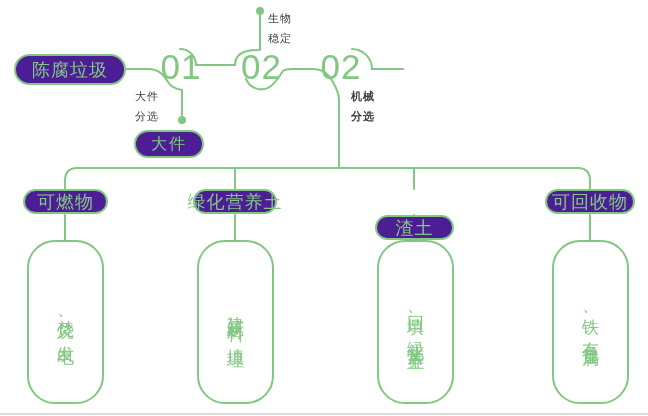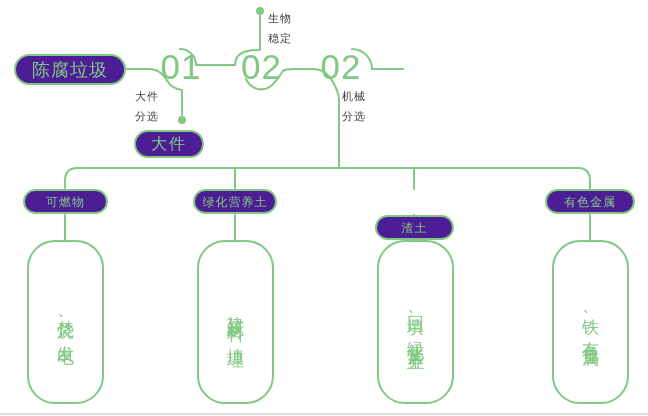--- a/index.html
+++ b/index.html
@@ -19,40 +19,40 @@
   .wires path{stroke:var(--green);stroke-width:2;fill:none;stroke-linecap:round;}
   .wires circle{fill:var(--green);}
   .pill{
     position:absolute;border:2px solid var(--green);border-radius:99px;
     background:#4c1d95;color:var(--green);
     display:flex;align-items:center;justify-content:center;
     white-space:nowrap;line-height:1;
   }
   .pill.source{left:14px;top:54px;width:112px;height:31px;font-size:18px;letter-spacing:1px;}
   .pill.bulky{left:134px;top:130px;width:70px;height:28px;font-size:16px;letter-spacing:2px;}
-  .pill.cat{top:189px;height:25px;font-size:12px;letter-spacing:1px;}
+  .pill.cat{top:189px;height:25px;font-size:18px;letter-spacing:1px;}
   .pill.cat1{left:23px;width:85px;}
   .pill.cat2{left:193px;width:84px;}
   .pill.cat3{left:375px;width:79px;margin-top:26px;}
   .pill.cat4{left:545px;width:90px;}
   .stepnum{
     position:absolute;top:52px;width:52px;height:30px;line-height:30px;
     text-align:center;color:var(--green);font-size:35px;font-weight:300;
     letter-spacing:1px;
   }
   .stepnum.n1{left:155px;}
   .stepnum.n2{left:230px;text-align:right;}
   .stepnum.n3{left:315px;}
   .plabel{
     position:absolute;color:var(--dark);font-size:11px;line-height:20px;
     white-space:pre-line;letter-spacing:1px;
   }
   .plabel.l1{left:135px;top:86px;}
   .plabel.l2{left:268px;top:8px;}
-  .plabel.l3{left:342px;top:86px;}
+  .plabel.l3{left:351px;top:86px;font-weight:bold;}
   .vbox{
     position:absolute;top:240px;width:77px;height:164px;
     border:2px solid var(--green);border-radius:28px;background:#fff;
     display:flex;align-items:center;justify-content:center;
   }
   .vbox span{
     writing-mode:vertical-rl;color:var(--green);font-size:17px;
     letter-spacing:3px;line-height:1;
   }
   .vbox.b1{left:27px;}
@@ -116,21 +116,21 @@
   <div class="pill cat cat1">
     <span>可燃物</span>
   </div>
   <div class="pill cat cat2">
     <span>绿化营养土</span>
   </div>
   <div class="pill cat cat3">
     <span>渣土</span>
   </div>
   <div class="pill cat cat4">
-    <span>有色金属</span>
+    <span>可回收物</span>
   </div>
 
   <div class="vbox b1">
     <span>焚烧、发电</span>
   </div>
   <div class="vbox b2">
     <span>建筑材料、填埋</span>
   </div>
   <div class="vbox b3">
     <span>回填、绿化营养土</span>

